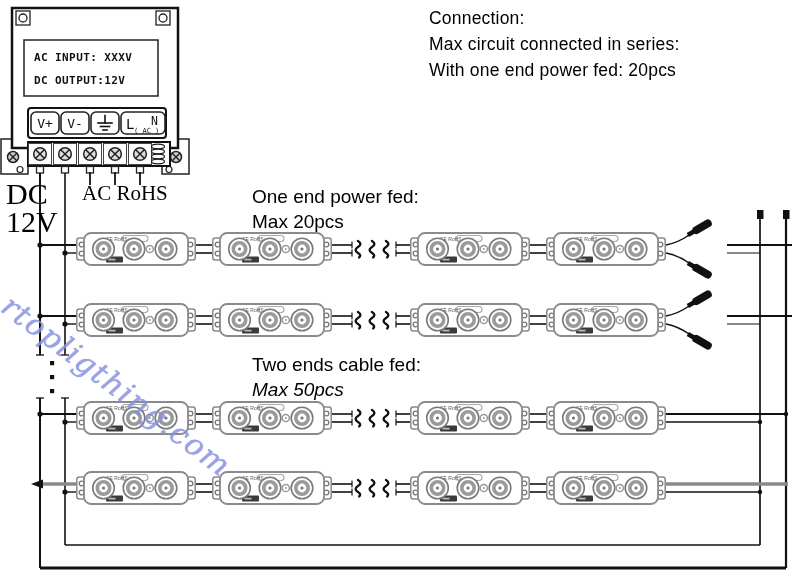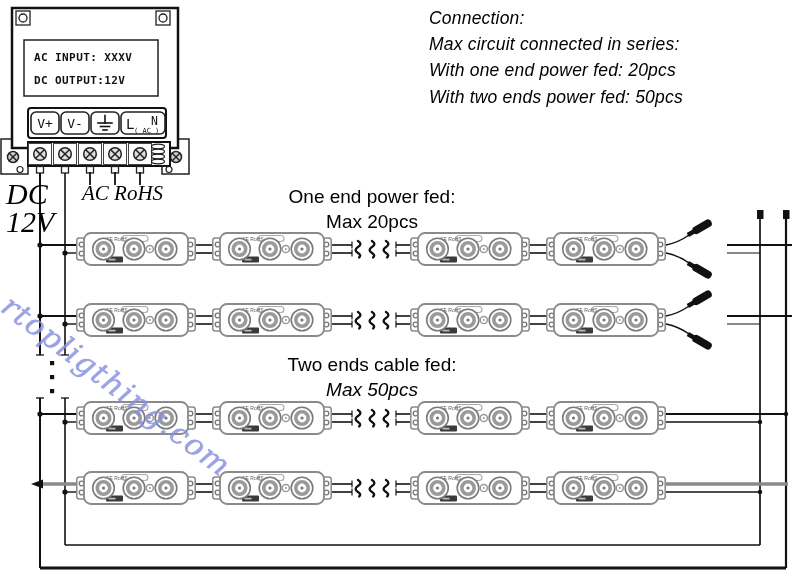--- a/index.html
+++ b/index.html
@@ -1,23 +1,23 @@
 <!DOCTYPE html>
 <html><head>
 <meta charset="utf-8">
 <style>
   html,body{margin:0;padding:0;background:#fff;}
   .stage{
     position:relative;width:800px;height:576px;background:#fff;overflow:hidden;
     font-family:"Liberation Sans",sans-serif;
   }
   .stage svg{position:absolute;left:0;top:0;z-index:1;}
-  .txt{position:absolute;color:#000;z-index:2;white-space:nowrap;font-style:italic;}
+  .txt{position:absolute;color:#000;z-index:2;white-space:nowrap;}
   .notes{left:429px;top:5px;font-size:17.5px;line-height:26.2px;letter-spacing:0.2px;}
-  .sec-title{position:absolute;left:252px;width:240px;text-align:center;font-size:19px;z-index:2;}
+  .sec-title{position:absolute;left:252px;width:240px;text-align:left;font-size:19px;z-index:2;}
   .serif-label{font-family:"Liberation Serif",serif;}
   .dc-label{left:6px;top:180px;font-size:30px;line-height:28px;}
   .ac-label{left:82px;top:181px;font-size:21px;}
   .watermark{
     position:absolute;left:16px;top:288px;z-index:3;pointer-events:none;
     transform:rotate(37deg);transform-origin:0 0;
     font-family:"DejaVu Serif",serif;font-style:italic;
     font-size:30px;letter-spacing:1.5px;color:#8a93e0;opacity:.85;
     text-shadow:0 0 1px #6d77cf;
   }
@@ -328,21 +328,20 @@
     <line x1="666" y1="484" x2="788" y2="484" stroke="#8a8a8a" stroke-width="3.6"></line>
     <line x1="666" y1="492" x2="760" y2="492" stroke="#111" stroke-width="1.4"></line>
     <circle cx="760" cy="492" r="2.2" fill="#111"></circle>
   </g>
 </svg>
 
   <div class="txt notes">
     <div>Connection:</div>
     <div>Max circuit connected in series:</div>
     <div>With one end power fed: 20pcs</div>
-    <div>With two ends power fed: 50pcs</div>
   </div>
 
   <div class="sec-title" style="top:186px;">One end power fed:</div>
   <div class="sec-title" style="top:211px;">Max 20pcs</div>
   <div class="sec-title" style="top:354px;">Two ends cable fed:</div>
   <div class="sec-title" style="top:379px;font-style:italic;">Max 50pcs</div>
 
   <div class="txt serif-label dc-label">
     <div>DC</div>
     <div>12V</div>

